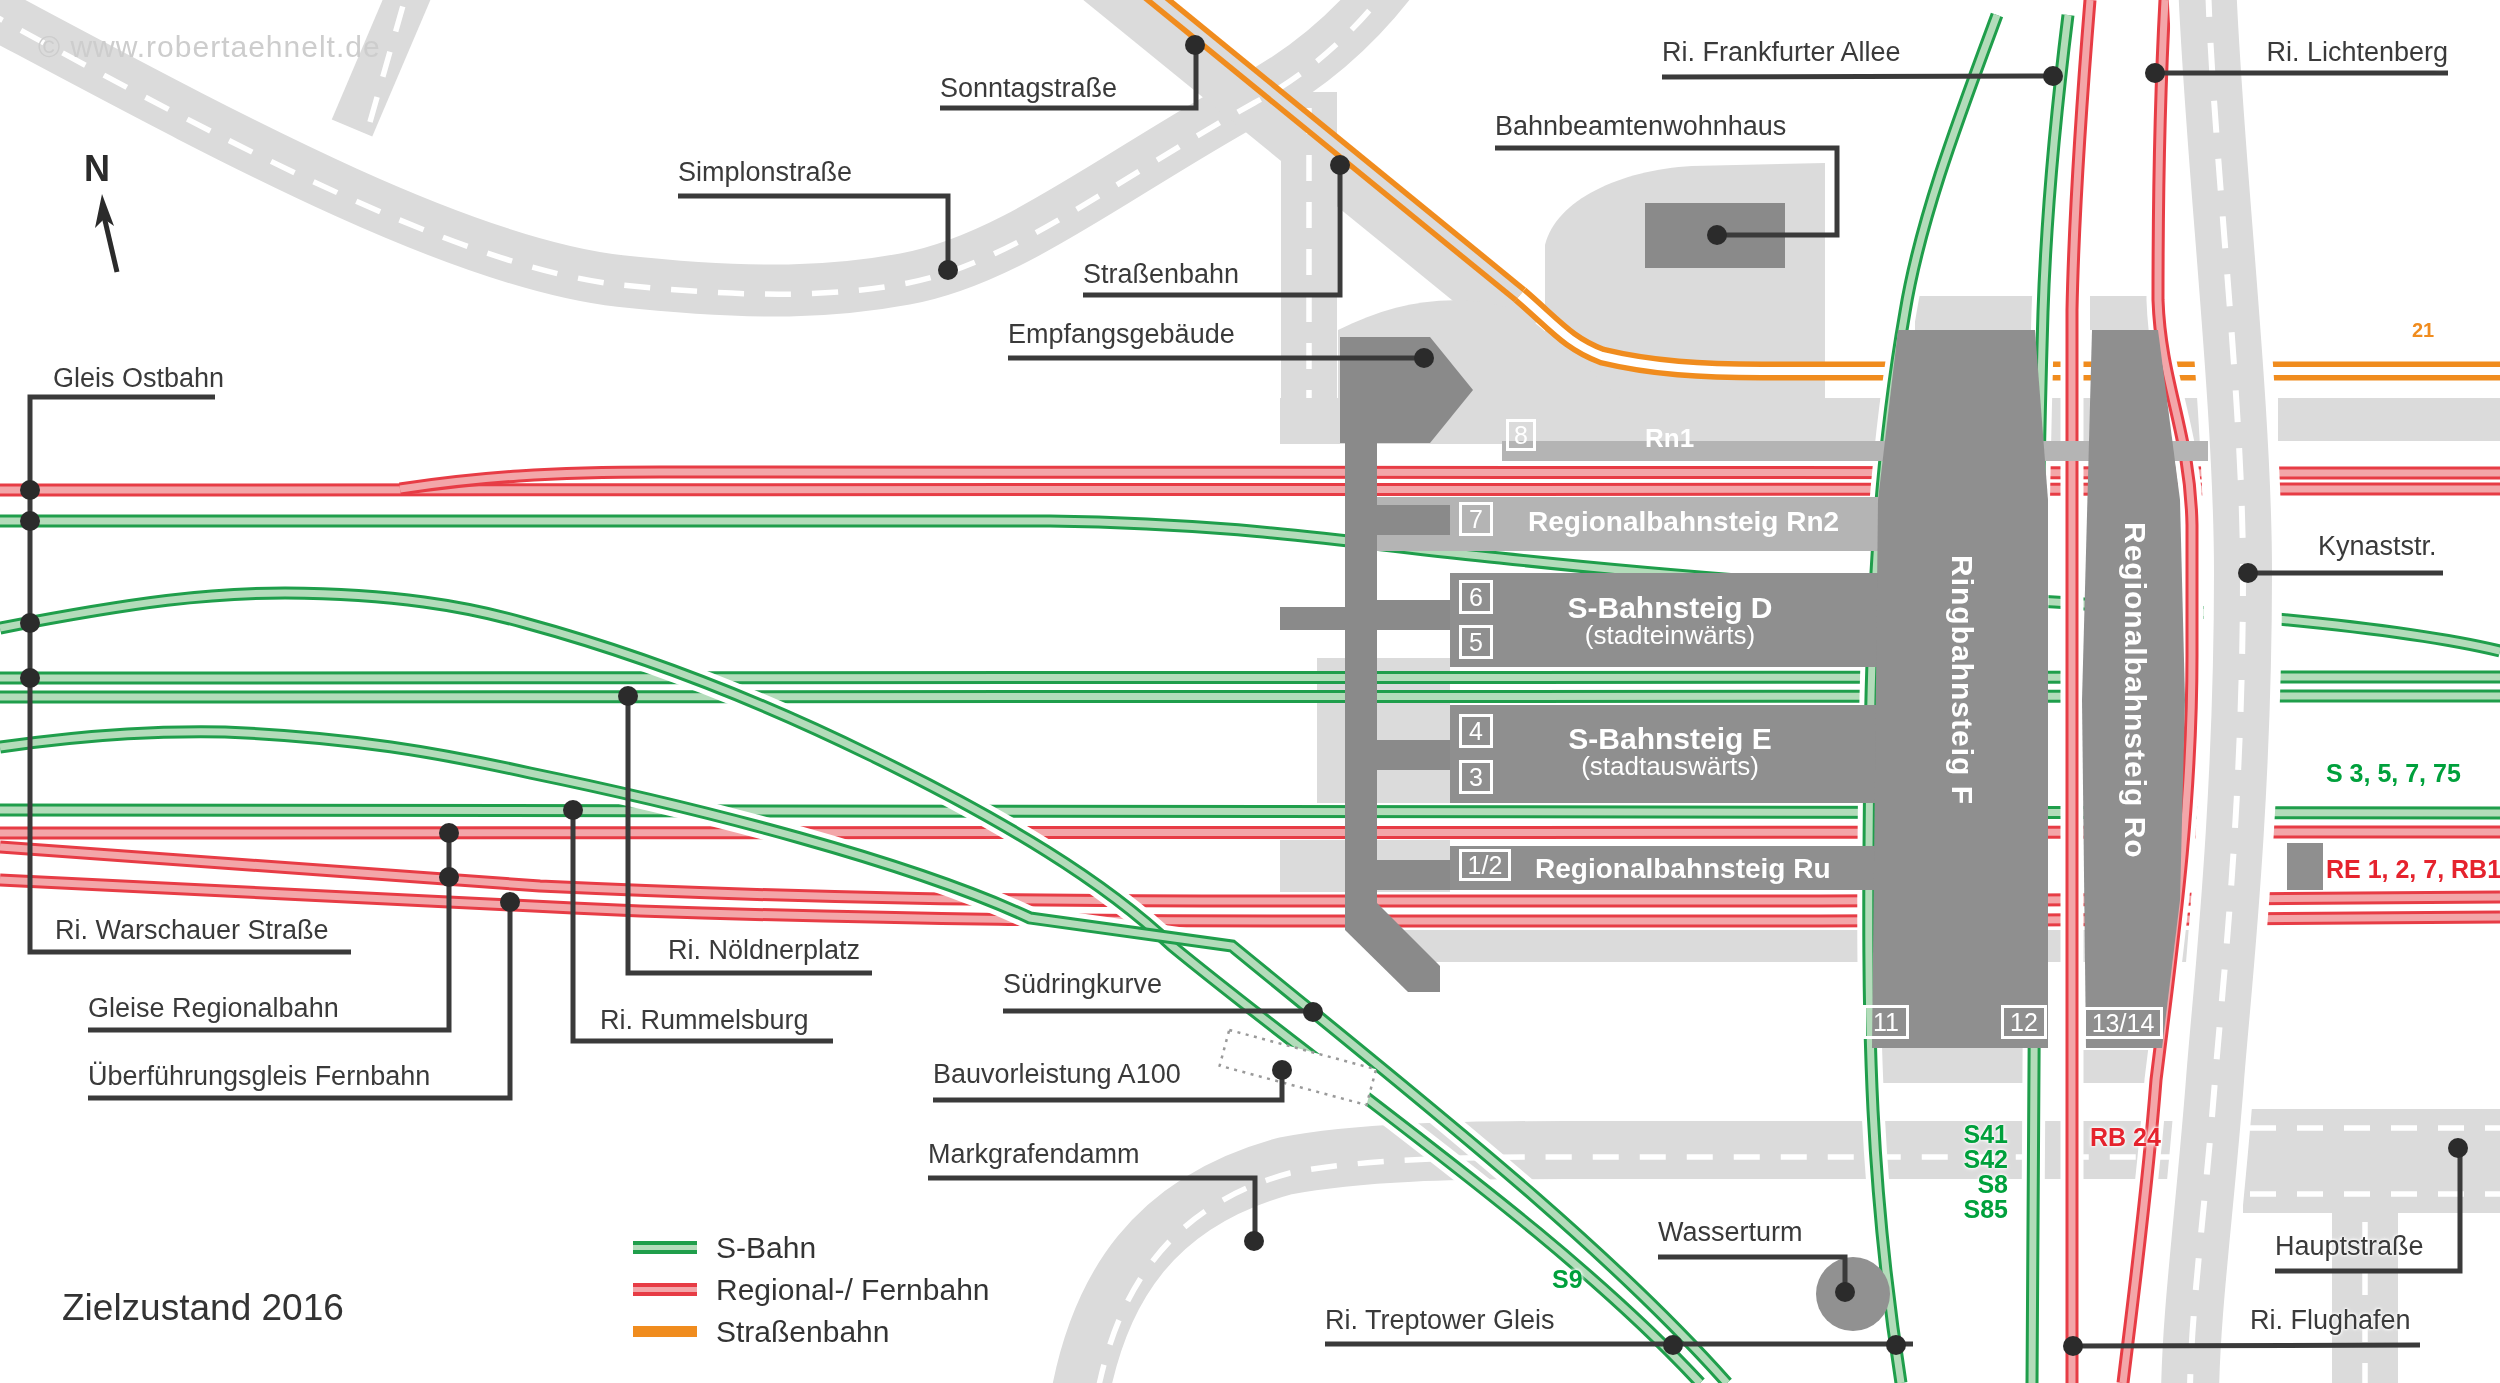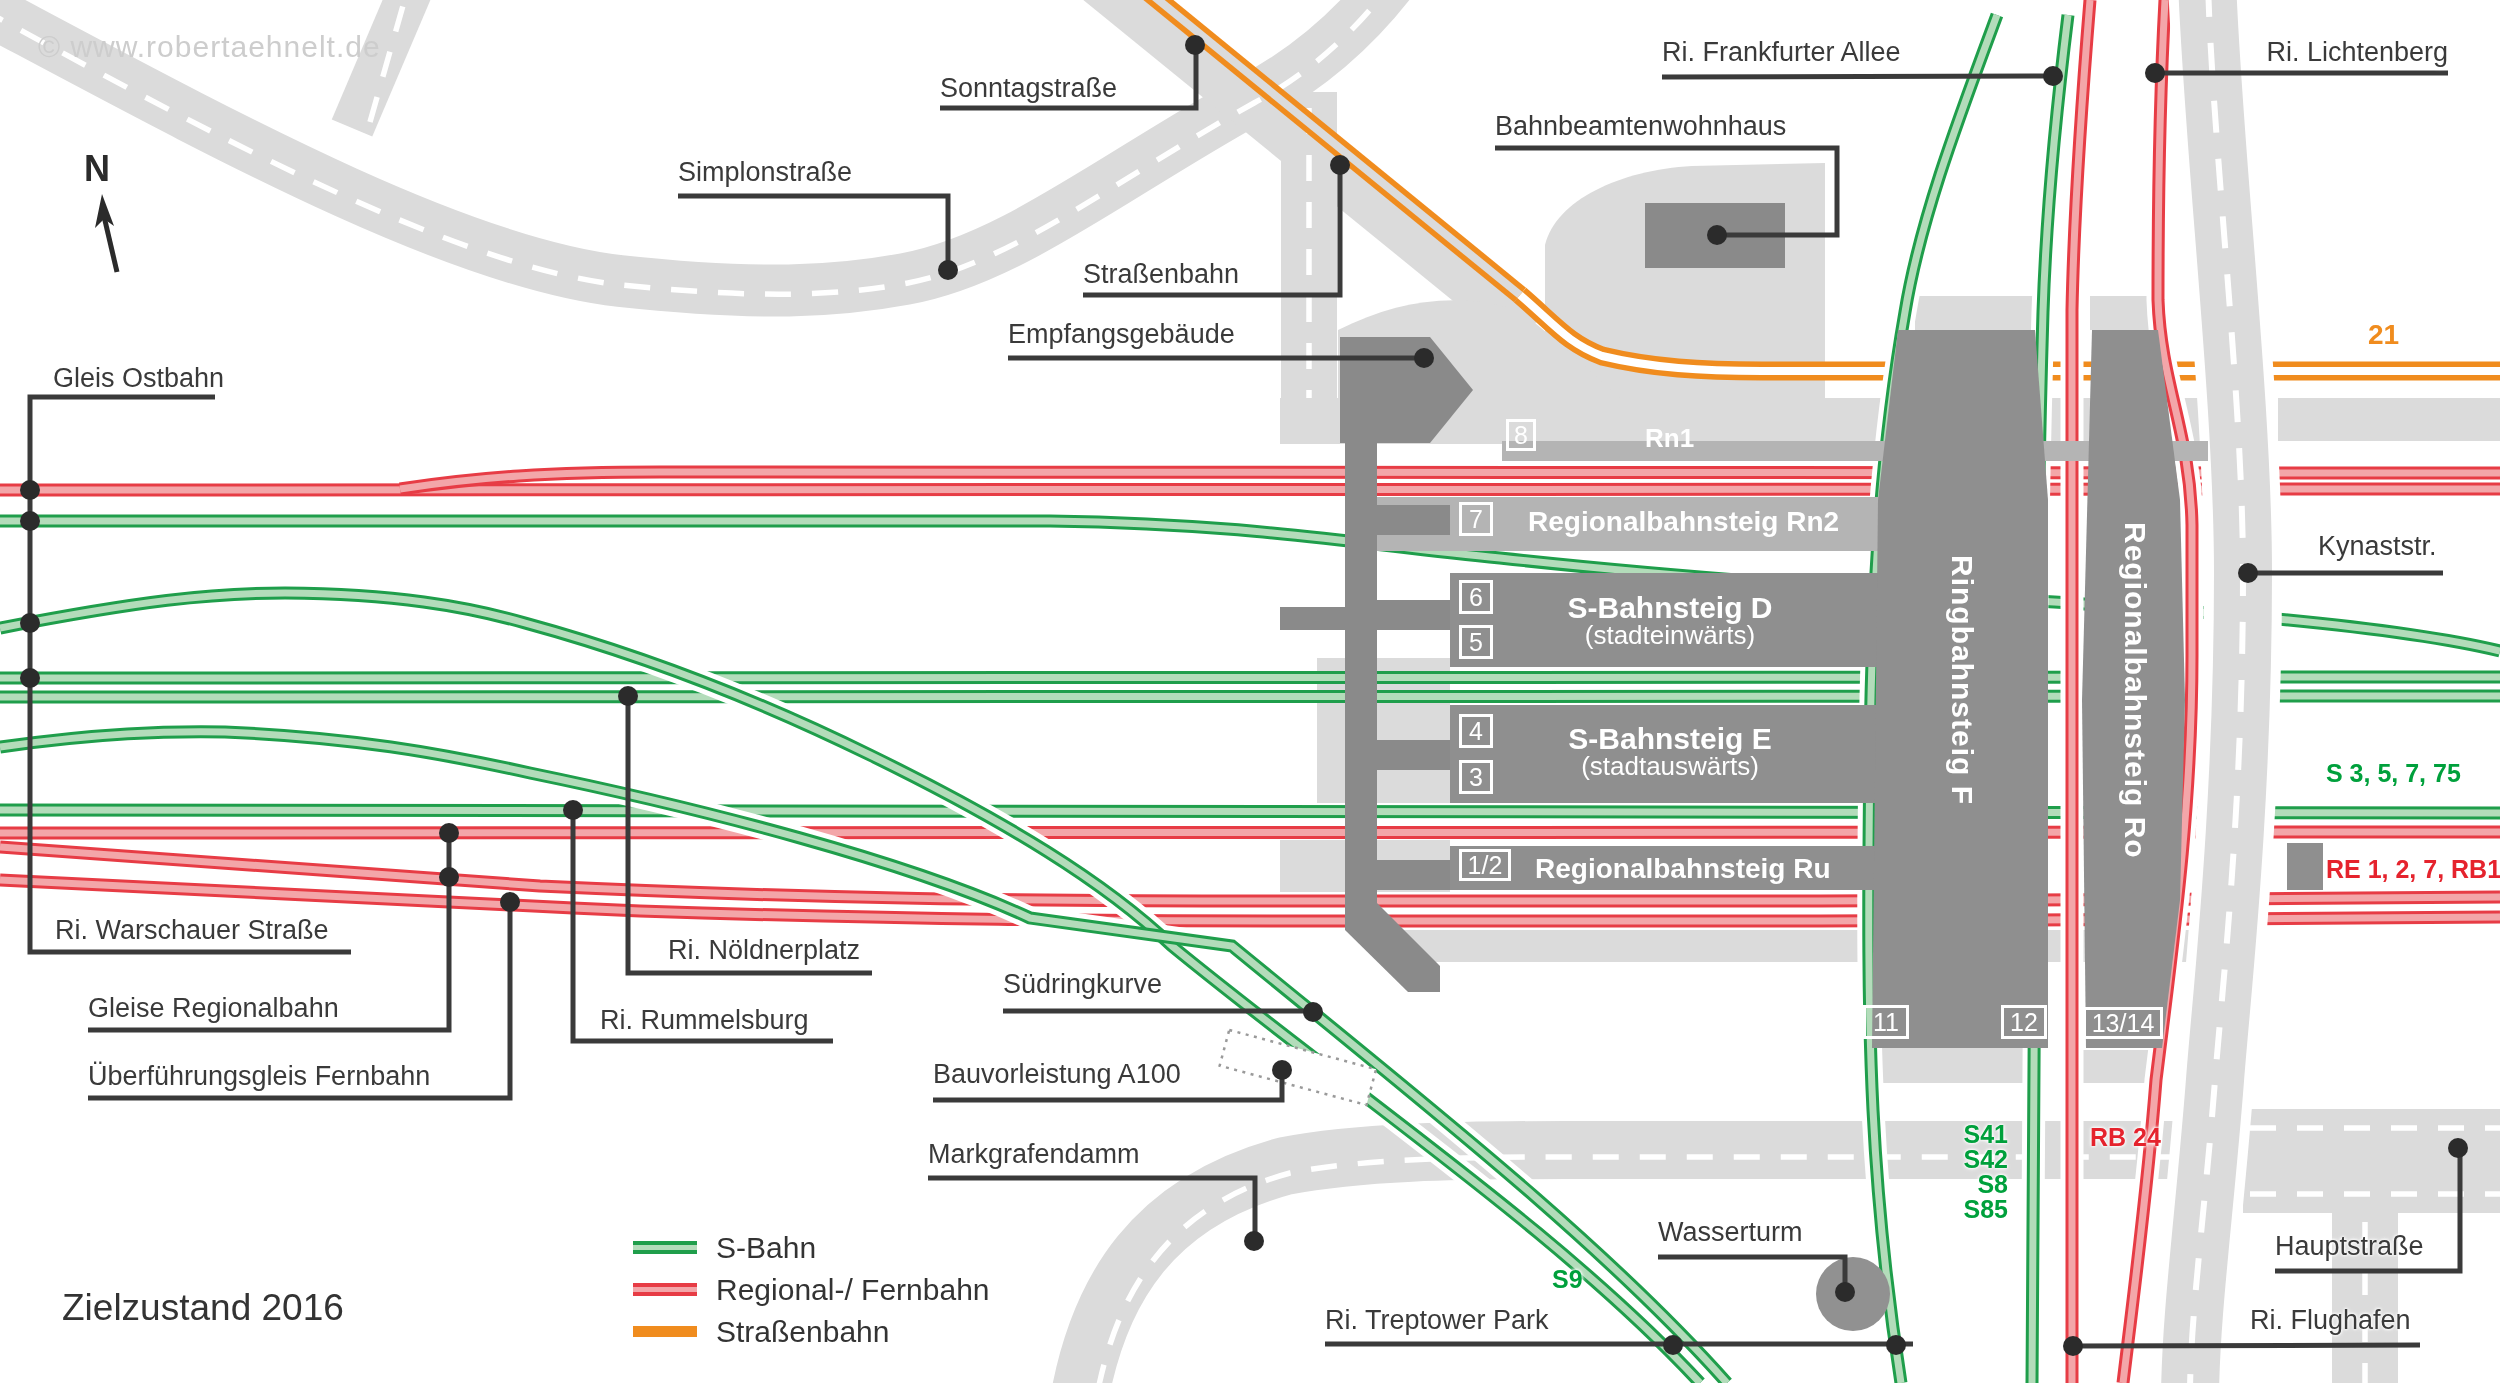--- a/index.html
+++ b/index.html
@@ -11,21 +11,21 @@
   html,body{margin:0;padding:0;background:#fff;}
   #map{position:relative;width:2500px;height:1383px;overflow:hidden;background:#fff;
        font-family:"Liberation Sans","DejaVu Sans",sans-serif;padding-left:13px;}
   #geo{position:absolute;left:0;top:0;}
   .lbl{position:absolute;font-size:27px;color:var(--ink);white-space:nowrap;line-height:1.08;
        text-shadow:0 0 3px #fff,0 0 3px #fff,0 0 5px #fff;}
   .b{font-weight:bold;}
   .w{color:#fff;text-shadow:none;text-align:center;}
   .green{color:#00a03c;font-weight:bold;font-size:25px;}
   .red{color:#e5232d;font-weight:bold;font-size:25px;}
-  .orange{color:var(--orange);font-weight:bold;font-size:28px;}
+  .orange{color:var(--orange);font-weight:bold;font-size:20px;margin-left:44px;}
   .pre{white-space:pre-line;text-align:right;}
   .numbox{position:absolute;border:3px solid #fff;color:#fff;font-size:25px;display:flex;
           align-items:center;justify-content:center;box-sizing:border-box;}
   .vlbl{position:absolute;color:#fff;font-weight:bold;font-size:30px;letter-spacing:1px;
         transform:rotate(90deg);transform-origin:left top;white-space:nowrap;}
   .ctr{text-align:center;}
   .watermark{position:absolute;left:38px;top:30px;font-size:30px;color:#cdcdcd;
              letter-spacing:1px;text-shadow:none;}
   .title1{position:absolute;left:62px;top:1236px;font-size:37px;font-weight:bold;color:#333;}
   .title2{position:absolute;left:62px;top:1287px;font-size:37px;color:#333;}
@@ -263,21 +263,21 @@
 <div class="lbl" style="left:2318px;top:532px">Kynaststr.</div>
 <div class="lbl" style="left:55px;top:916px">Ri. Warschauer Straße</div>
 <div class="lbl" style="left:88px;top:994px">Gleise Regionalbahn</div>
 <div class="lbl" style="left:88px;top:1062px">Überführungsgleis Fernbahn</div>
 <div class="lbl" style="left:668px;top:936px">Ri. Nöldnerplatz</div>
 <div class="lbl" style="left:600px;top:1006px">Ri. Rummelsburg</div>
 <div class="lbl" style="left:1003px;top:970px">Südringkurve</div>
 <div class="lbl" style="left:933px;top:1060px">Bauvorleistung A100</div>
 <div class="lbl" style="left:928px;top:1140px">Markgrafendamm</div>
 <div class="lbl" style="left:1658px;top:1218px">Wasserturm</div>
-<div class="lbl" style="left:1325px;top:1306px">Ri. Treptower Park</div>
+<div class="lbl" style="left:1325px;top:1306px">Ri. Treptower Gleis</div>
 <div class="lbl" style="left:2250px;top:1306px">Ri. Flughafen</div>
 <div class="lbl" style="left:2275px;top:1232px">Hauptstraße</div>
 
 <div class="lbl orange" style="left:2368px;top:320px">21</div>
 <div class="lbl green" style="left:2326px;top:760px">S 3, 5, 7, 75</div>
 <div class="lbl red" style="left:2326px;top:856px">RE 1, 2, 7, RB14</div>
 <div class="lbl green pre" style="left:1918px;top:1122px;width:90px;line-height:25px">S41
 S42
 S8
 S85</div>

